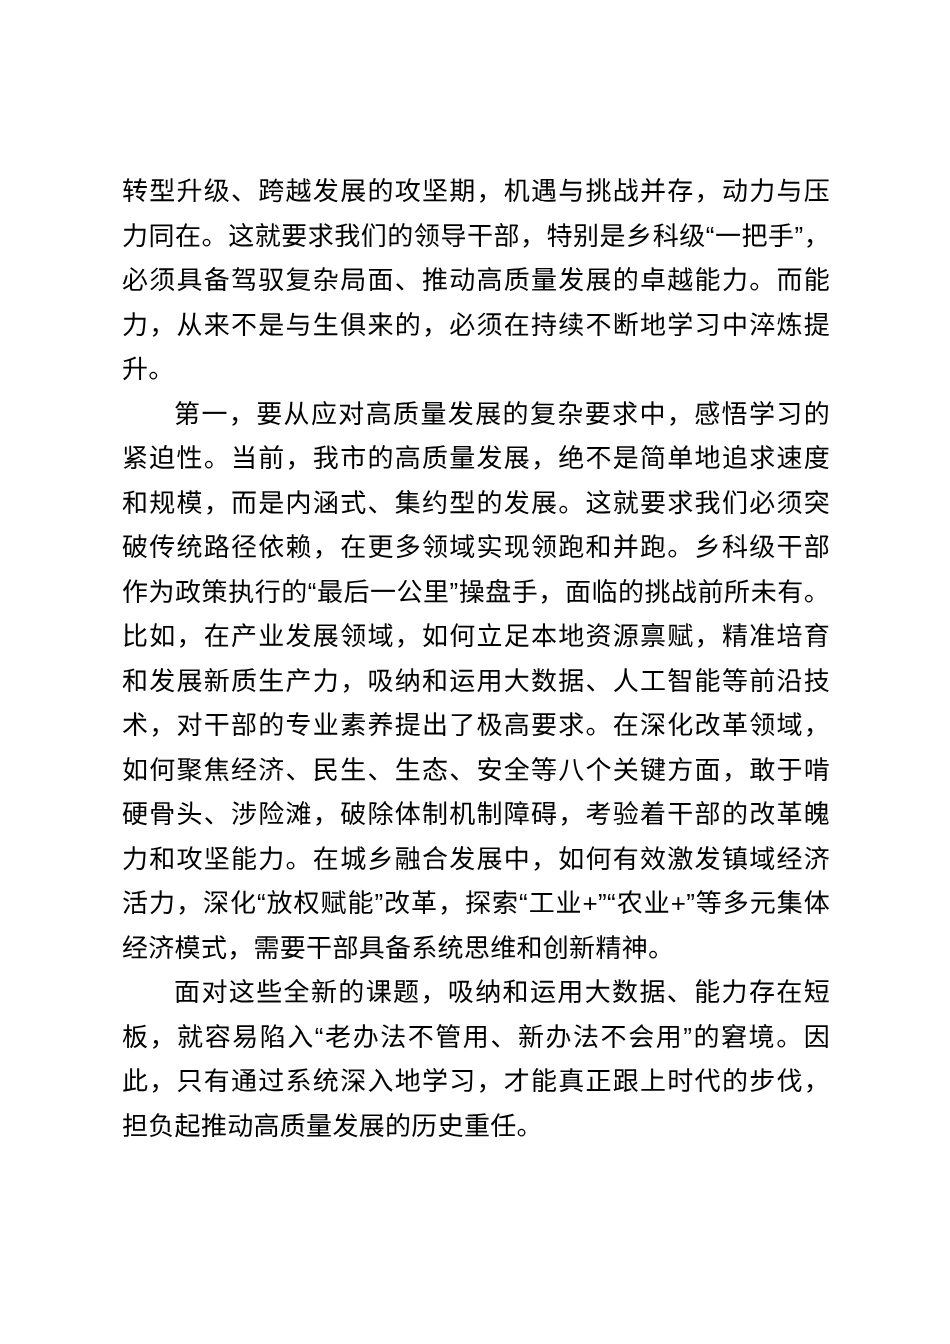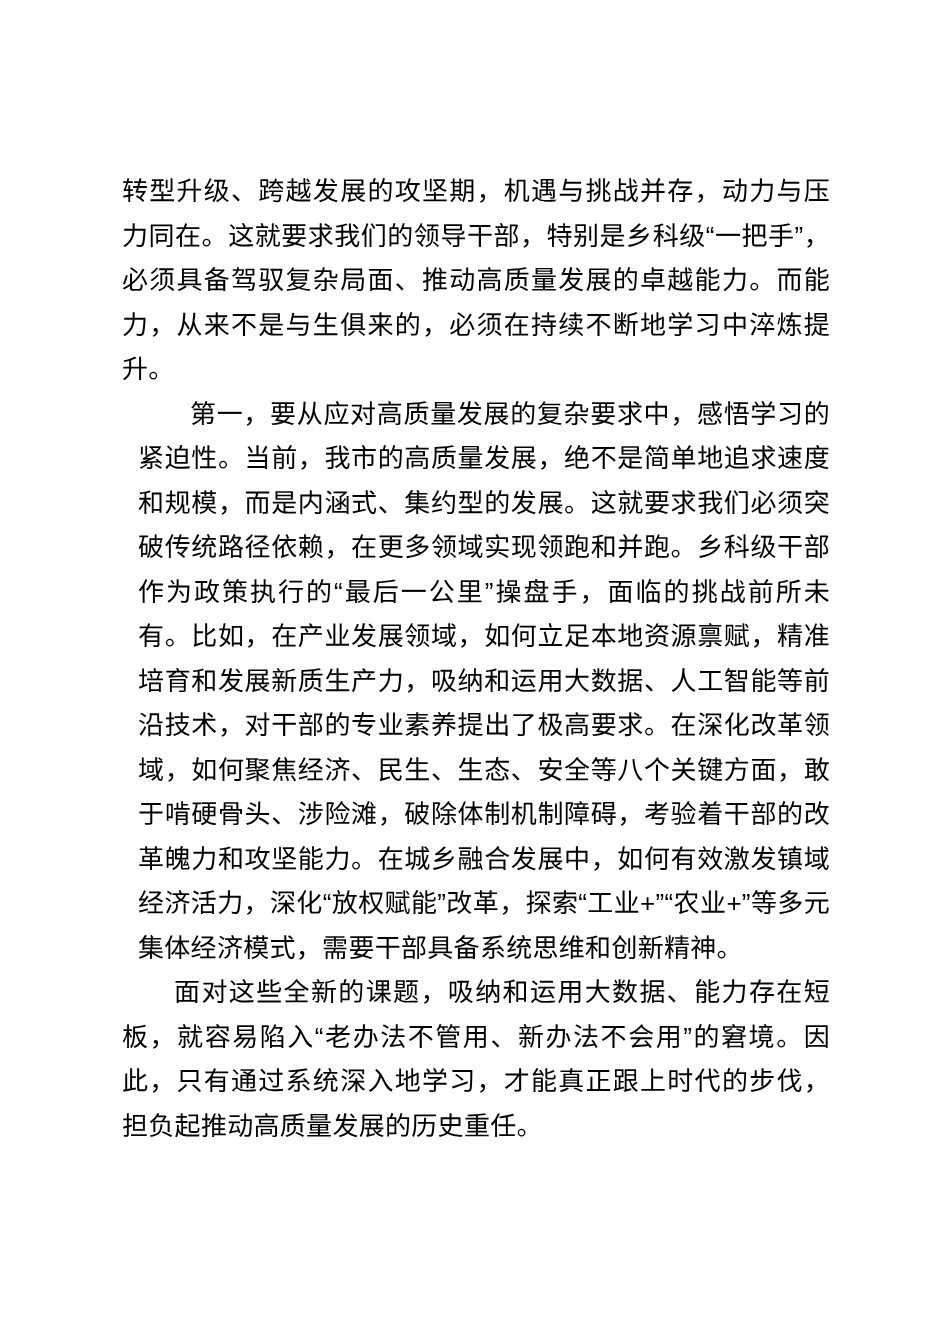--- a/index.html
+++ b/index.html
@@ -40,16 +40,16 @@
   .doc-body p.indent {
     text-indent: 2em;
   }
 </style>
 </head>
 <body style="background: rgb(255, 255, 255);">
 
 <div class="page">
   <div class="doc-body">
       <p style="color: rgb(0, 0, 0);">转型升级、跨越发展的攻坚期，机遇与挑战并存，动力与压力同在。这就要求我们的领导干部，特别是乡科级“一把手”，必须具备驾驭复杂局面、推动高质量发展的卓越能力。而能力，从来不是与生俱来的，必须在持续不断地学习中淬炼提升。</p>
-      <p class="indent" style="color: rgb(0, 0, 0); margin-left: 16px;">第一，要从应对高质量发展的复杂要求中，感悟学习的紧迫性。当前，我市的高质量发展，绝不是简单地追求速度和规模，而是内涵式、集约型的发展。这就要求我们必须突破传统路径依赖，在更多领域实现领跑和并跑。乡科级干部作为政策执行的“最后一公里”操盘手，面临的挑战前所未有。比如，在产业发展领域，如何立足本地资源禀赋，精准培育和发展新质生产力，吸纳和运用大数据、人工智能等前沿技术，对干部的专业素养提出了极高要求。在深化改革领域，如何聚焦经济、民生、生态、安全等八个关键方面，敢于啃硬骨头、涉险滩，破除体制机制障碍，考验着干部的改革魄力和攻坚能力。在城乡融合发展中，如何有效激发镇域经济活力，深化“放权赋能”改革，探索“工业+”“农业+”等多元集体经济模式，需要干部具备系统思维和创新精神。</p>
+      <p class="indent" style="color: rgb(0, 0, 0);">第一，要从应对高质量发展的复杂要求中，感悟学习的紧迫性。当前，我市的高质量发展，绝不是简单地追求速度和规模，而是内涵式、集约型的发展。这就要求我们必须突破传统路径依赖，在更多领域实现领跑和并跑。乡科级干部作为政策执行的“最后一公里”操盘手，面临的挑战前所未有。比如，在产业发展领域，如何立足本地资源禀赋，精准培育和发展新质生产力，吸纳和运用大数据、人工智能等前沿技术，对干部的专业素养提出了极高要求。在深化改革领域，如何聚焦经济、民生、生态、安全等八个关键方面，敢于啃硬骨头、涉险滩，破除体制机制障碍，考验着干部的改革魄力和攻坚能力。在城乡融合发展中，如何有效激发镇域经济活力，深化“放权赋能”改革，探索“工业+”“农业+”等多元集体经济模式，需要干部具备系统思维和创新精神。</p>
       <p class="indent" style="color: rgb(0, 0, 0);">面对这些全新的课题，吸纳和运用大数据、能力存在短板，就容易陷入“老办法不管用、新办法不会用”的窘境。因此，只有通过系统深入地学习，才能真正跟上时代的步伐，担负起推动高质量发展的历史重任。</p>
     </div>
 </div>
 
 </body></html>

